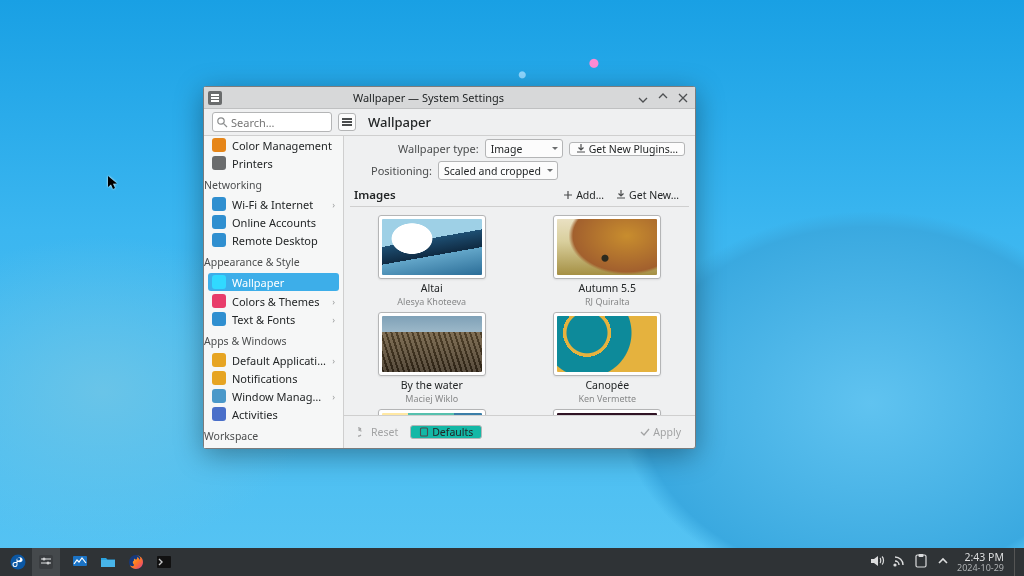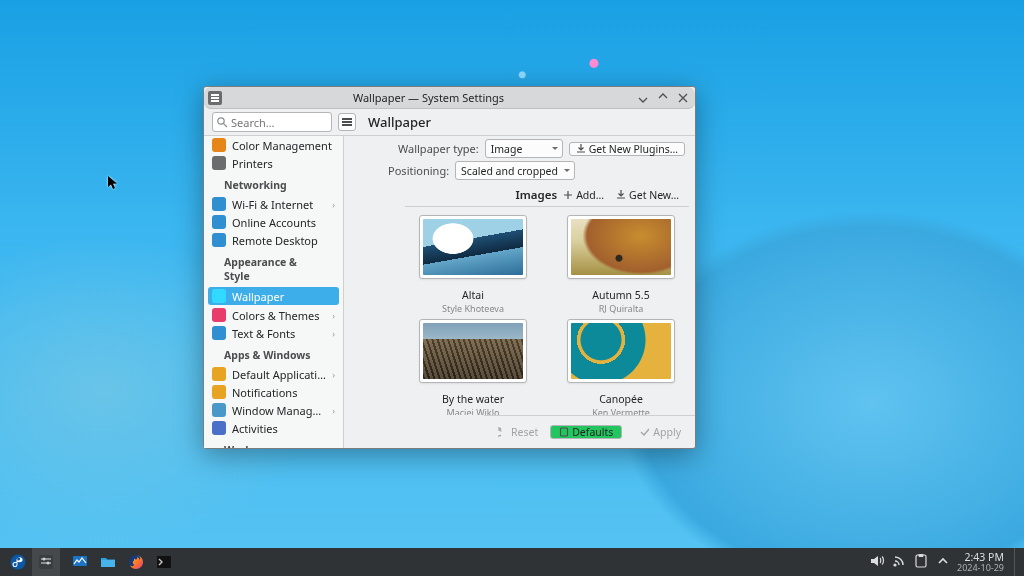--- a/index.html
+++ b/index.html
@@ -28,21 +28,21 @@
     border-radius: 3px;
     box-shadow: 0 6px 28px rgba(0,0,0,.35);
     display: flex; flex-direction: column;
     font-size: 11px; color: #232627;
   }
   .titlebar {
     height: 22px; flex: 0 0 22px;
     background: #d7d8d9;
     border-bottom: 1px solid #bfc0c1;
     display: flex; align-items: center;
-    padding: 0 4px; gap: 4px; border-radius: 7px;
+    padding: 0 4px; gap: 4px;
   }
   .app-menu-icon { width:14px; height:14px; background:#6a6c6d; border-radius:2px; display:flex; align-items:center; justify-content:center; }
   .app-menu-icon span { width:8px; height:2px; background:#fff; box-shadow:0 -3px 0 #fff, 0 3px 0 #fff; }
   .titletext { flex:1; text-align:center; font-size:11px; color:#232627; }
   .winbtn { width:16px; height:16px; display:flex; align-items:center; justify-content:center; color:#4e5052; cursor:default; }
   .winbtn svg { width:10px; height:10px; }
 
   .toolbar {
     height: 27px; flex: 0 0 27px;
     display: flex; align-items: center; gap: 6px;
@@ -69,34 +69,34 @@
   
   .sidebar {
     width: 140px; flex: 0 0 140px;
     border-right: 1px solid #cfcfcf;
     overflow-y: auto;
     background:#f6f7f7;
     position:relative;
   }
   .sidebar::-webkit-scrollbar { width:4px; }
   .sidebar::-webkit-scrollbar-thumb { background:#b7b8b9; border-radius:2px; }
-  .sb-heading { font-size:10.5px; font-weight:700; color:#4b4d4e; padding:6px 20px 3px; }
+  .sb-heading { font-size:10.5px; font-weight:400; color:#4b4d4e; padding:6px 0 3px; }
   .sb-item {
     display:flex; align-items:center; gap:6px;
     padding: 3px 8px; height:18px;
     cursor:default; position:relative;
   }
   .sb-item .ico { width:14px; height:14px; border-radius:3px; display:flex; align-items:center; justify-content:center; font-size:9px; color:#fff; }
   .sb-item .lbl { flex:1; font-size:11px; white-space:nowrap; overflow:hidden; text-overflow:ellipsis; }
   .sb-item .chev { color:#9b9d9e; font-size:9px; }
   .sb-item.selected { background:#3daee9; color:#fff; border-radius:3px; margin:1px 4px; padding:2px 4px; }
   .sb-item.selected .ico { filter:brightness(1.4); }
 
   
-  .main { flex:1; display:flex; flex-direction:column; min-width:0;align-items:flex-end; }
+  .main { flex:1; display:flex; flex-direction:column; min-width:0; }
   .formrow {
     display:flex; align-items:center; justify-content:flex-end;
     gap:6px; padding:3px 10px; font-size:11px;
   }
   .formrow .fl { color:#4b4d4e; }
   .select { height:19px; min-width:78px; border:1px solid #b4b5b6; border-radius:3px; background:#fcfcfc; padding:0 16px 0 5px; font-size:10.5px; display:flex; align-items:center; position:relative; }
   .select::after { content:""; position:absolute; right:4px; top:7px; border:3px solid transparent; border-top-color:#6b6d6e; }
   .btn { height:14px; border:1px solid #b4b5b6; border-radius:3px; background:#fcfcfc; padding:0 6px; font-size:10.5px; display:flex; align-items:center; gap:3px; }
   .btn svg { width:10px; height:10px; }
   .btn.ghost { border:none; background:transparent; }
@@ -115,21 +115,21 @@
   }
   .grid-wrap::-webkit-scrollbar { width:6px; }
   .grid-wrap::-webkit-scrollbar-thumb { background:#b7b8b9; border-radius:3px; }
   .grid {
     display:grid; grid-template-columns: 1fr 1fr;
     padding:8px 14px 0; column-gap:40px; row-gap:4px;
   }
   .wp { display:flex; flex-direction:column; align-items:center; }
   .thumb-frame { padding:3px; border:1px solid #b4b5b6; background:#fff; border-radius:3px; box-shadow:0 1px 2px rgba(0,0,0,.08); }
   .thumb { width:100px; height:56px; border-radius:1px; }
-  .wp .name { font-size:10.5px; margin-top:9px; }
+  .wp .name { font-size:10.5px; margin-top:2px; }
   .wp .auth { font-size:9px; color:#878889; }
 
   .thumb.altai   { background:
       radial-gradient(ellipse 40px 30px at 30% 35%, #fff 0%, #fff 50%, transparent 52%),
       linear-gradient(170deg, #9ed0e6 0%, #9ed0e6 38%, #1e4f73 38%, #0f2a42 62%, #63a6c9 62%, #2b6d97 100%);
   }
   .thumb.autumn  { background:
       radial-gradient(circle at 48% 70%, #2c2a1e 3px, transparent 4px),
       radial-gradient(ellipse 90px 60px at 70% 30%, #c88d2e 0%, #a2602e 60%, transparent 65%),
       linear-gradient(#e9e0c2 0%, #d9cf9d 40%, #a59044 100%);
@@ -158,21 +158,21 @@
       radial-gradient(ellipse 40px 30px at 55% 45%, #e36fa3 0%, #7a2d55 60%, transparent 65%),
       linear-gradient(#311425 0%, #200c18 100%);
   }
 
   .footer {
     height:27px; flex:0 0 27px;
     border-top:1px solid #cfcfcf;
     display:flex; align-items:center; gap:6px; padding:16px 8px;
   }
   .footer .spacer { flex:1; }
-  .btn.boxed { border:1px solid #b4b5b6; background:#22c55e; padding:0 8px; }
+  .btn.boxed { border:1px solid #b4b5b6; background:#14b8a6; padding:0 8px; }
 
   
   .taskbar {
     position:absolute; left:0; right:0; bottom:0;
     height:28px; background:#2f3336;
     display:flex; align-items:center; padding:0 4px;
     color:#dcddde; font-size:10px;
   }
   .taskbar .tb { width:28px; height:28px; display:flex; align-items:center; justify-content:center; }
   .taskbar .tb.active { background: #45494c; }
@@ -333,21 +333,21 @@
           </div>
         </div>
 
         <div class="grid-wrap">
           <div class="grid" id="wp-grid">
               <div class="wp">
                 <div class="thumb-frame">
                   <div class="thumb altai"></div>
                 </div>
                 <div class="name">Altai</div>
-                <div class="auth">Style Khoteeva</div>
+                <div class="auth">Alesya Khoteeva</div>
               </div>
               <div class="wp">
                 <div class="thumb-frame">
                   <div class="thumb autumn"></div>
                 </div>
                 <div class="name">Autumn 5.5</div>
                 <div class="auth">RJ Quiralta</div>
               </div>
               <div class="wp">
                 <div class="thumb-frame">

